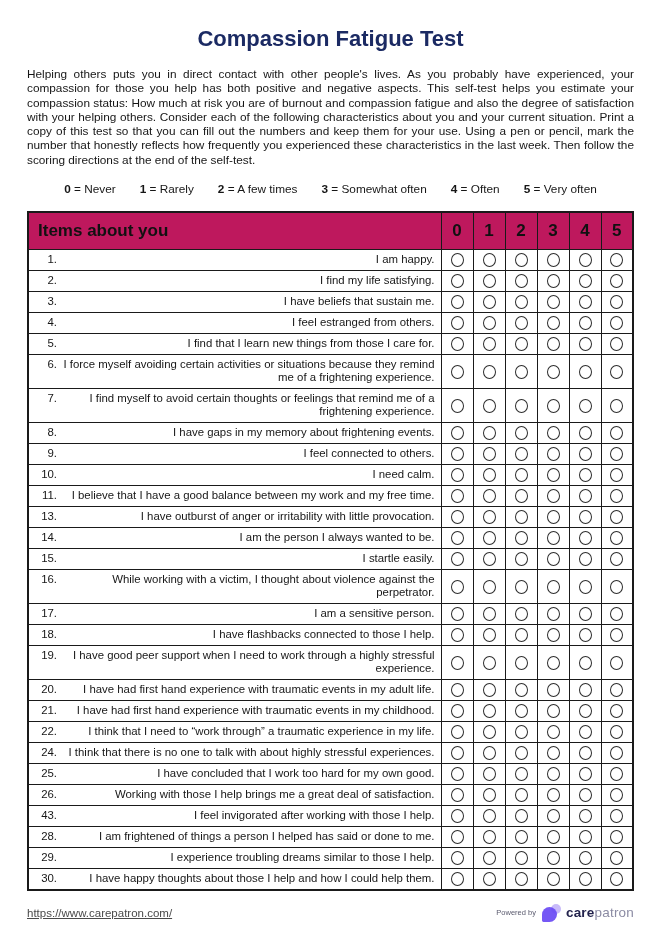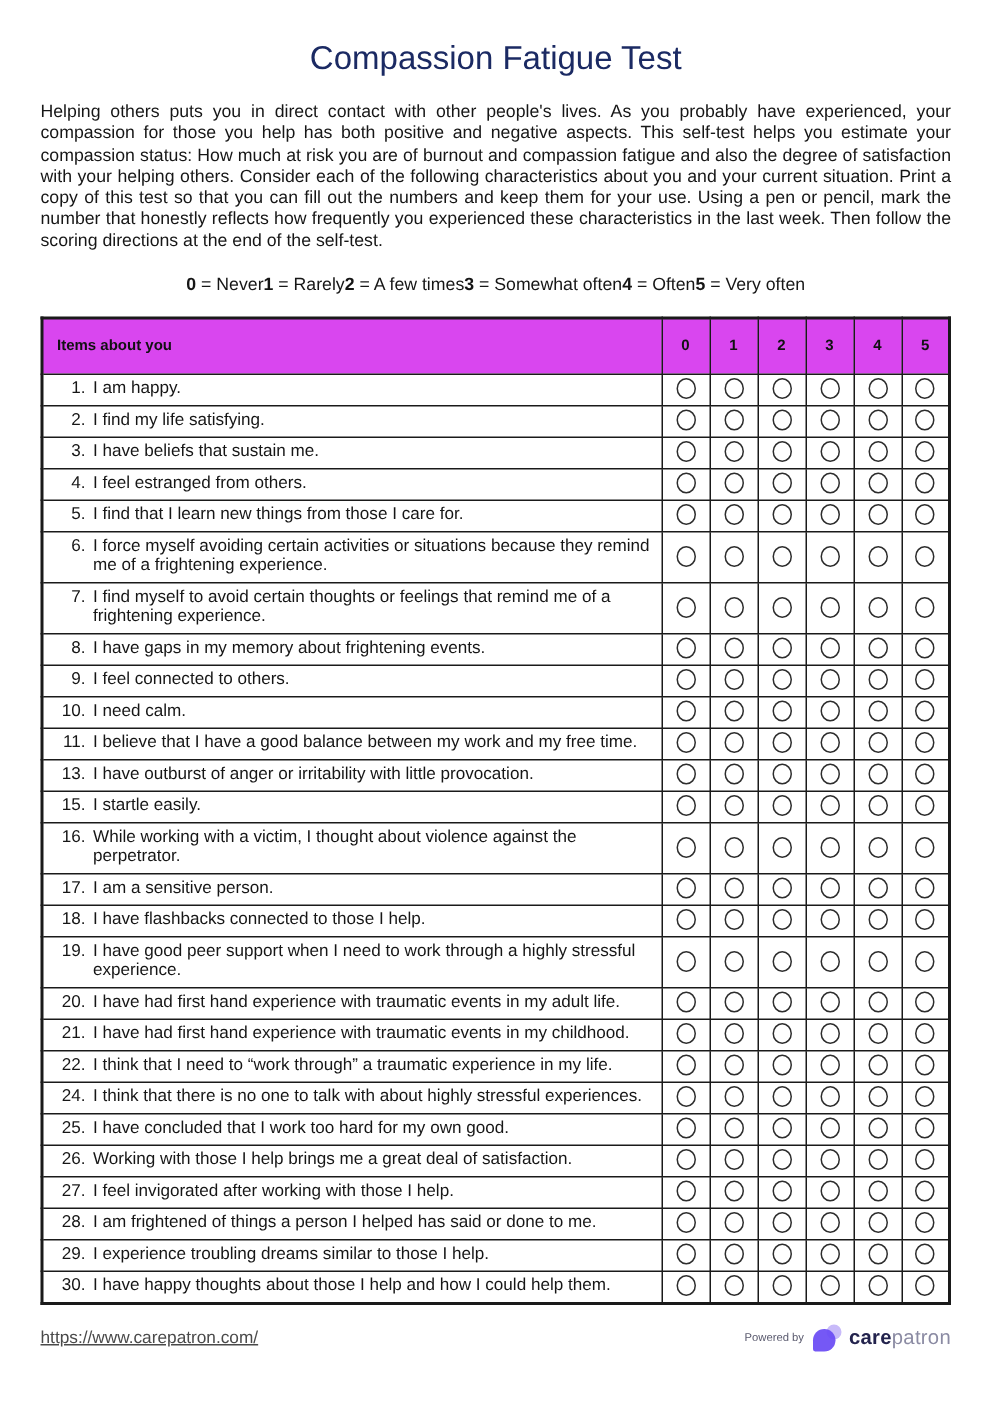--- a/index.html
+++ b/index.html
@@ -11,55 +11,55 @@
     font-family: "Liberation Sans", sans-serif;
     color: #1a1a1a;
     overflow: hidden;
   }
   .page { padding: 0 27px; }
 
   h1.title {
     margin: 26px 0 15px;
     text-align: center;
     font-size: 22px;
-    font-weight: normal;
+    font-weight: bold;
     color: #1b2a63;
   }
 
   .intro {
     font-size: 11.8px;
     line-height: 14.3px;
     text-align: justify;
     color: #161616;
     margin-bottom: 15px;
   }
 
   .legend {
     text-align: center;
     font-size: 11.8px;
     margin: 14px 0 15px;
     color: #161616;
     white-space: nowrap;
   }
-  .legend .legend-item { margin: 0 0; }
+  .legend .legend-item { margin: 0 12px; }
   .legend .legend-num { font-weight: bold; }
 
   table.items-table {
     width: 100%;
     border-collapse: collapse;
     border: 2px solid #1a1a1a;
     table-layout: fixed;
   }
   .items-table th, .items-table td {
     border: 1px solid #1a1a1a;
   }
   .items-table thead th {
-    background: #d946ef;
+    background: #be185d;
     height: 37px;
-    font-size: 10px;
+    font-size: 17px;
     font-weight: bold;
     color: #111;
   }
   .items-table thead th.label-col {
     text-align: left;
     padding: 2px 6px 2px 9px;
   }
   .items-table thead th.num-col {
     width: 32px;
     text-align: center;
@@ -71,21 +71,21 @@
     vertical-align: middle;
     color: #161616;
   }
   .cell-flex { display: flex; }
   .q-num {
     flex: none;
     width: 24px;
     text-align: right;
     margin-right: 5px;
   }
-  .q-text { flex: 1; }
+  .q-text { flex: 1; text-align: right; }
 
   td.circle-cell {
     text-align: center;
     vertical-align: middle;
     height: 20px;
     padding: 1px 0;
   }
   .circle {
     display: inline-block;
     width: 13px;
@@ -332,20 +332,34 @@
           <td class="circle-cell"><span class="circle"></span></td>
           <td class="circle-cell"><span class="circle"></span></td>
           <td class="circle-cell"><span class="circle"></span></td>
           <td class="circle-cell"><span class="circle"></span></td>
           <td class="circle-cell"><span class="circle"></span></td>
           <td class="circle-cell"><span class="circle"></span></td>
         </tr>
         <tr>
           <td class="label-cell">
             <div class="cell-flex">
+              <span class="q-num">14.</span>
+              <span class="q-text">I am the person I always wanted to be.</span>
+            </div>
+          </td>
+          <td class="circle-cell"><span class="circle"></span></td>
+          <td class="circle-cell"><span class="circle"></span></td>
+          <td class="circle-cell"><span class="circle"></span></td>
+          <td class="circle-cell"><span class="circle"></span></td>
+          <td class="circle-cell"><span class="circle"></span></td>
+          <td class="circle-cell"><span class="circle"></span></td>
+        </tr>
+        <tr>
+          <td class="label-cell">
+            <div class="cell-flex">
               <span class="q-num">15.</span>
               <span class="q-text">I startle easily.</span>
             </div>
           </td>
           <td class="circle-cell"><span class="circle"></span></td>
           <td class="circle-cell"><span class="circle"></span></td>
           <td class="circle-cell"><span class="circle"></span></td>
           <td class="circle-cell"><span class="circle"></span></td>
           <td class="circle-cell"><span class="circle"></span></td>
           <td class="circle-cell"><span class="circle"></span></td>
@@ -486,21 +500,21 @@
           <td class="circle-cell"><span class="circle"></span></td>
           <td class="circle-cell"><span class="circle"></span></td>
           <td class="circle-cell"><span class="circle"></span></td>
           <td class="circle-cell"><span class="circle"></span></td>
           <td class="circle-cell"><span class="circle"></span></td>
           <td class="circle-cell"><span class="circle"></span></td>
         </tr>
         <tr>
           <td class="label-cell">
             <div class="cell-flex">
-              <span class="q-num">27.</span>
+              <span class="q-num">43.</span>
               <span class="q-text">I feel invigorated after working with those I help.</span>
             </div>
           </td>
           <td class="circle-cell"><span class="circle"></span></td>
           <td class="circle-cell"><span class="circle"></span></td>
           <td class="circle-cell"><span class="circle"></span></td>
           <td class="circle-cell"><span class="circle"></span></td>
           <td class="circle-cell"><span class="circle"></span></td>
           <td class="circle-cell"><span class="circle"></span></td>
         </tr>

